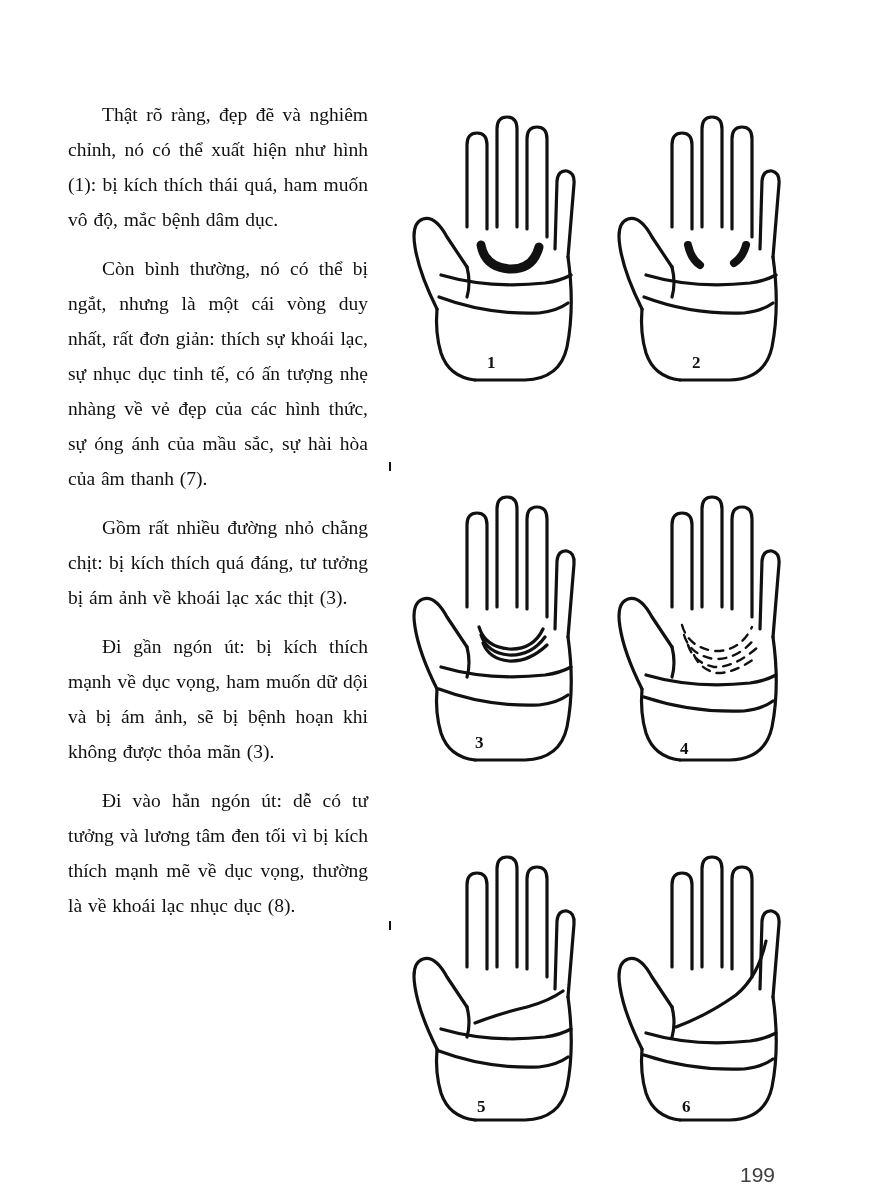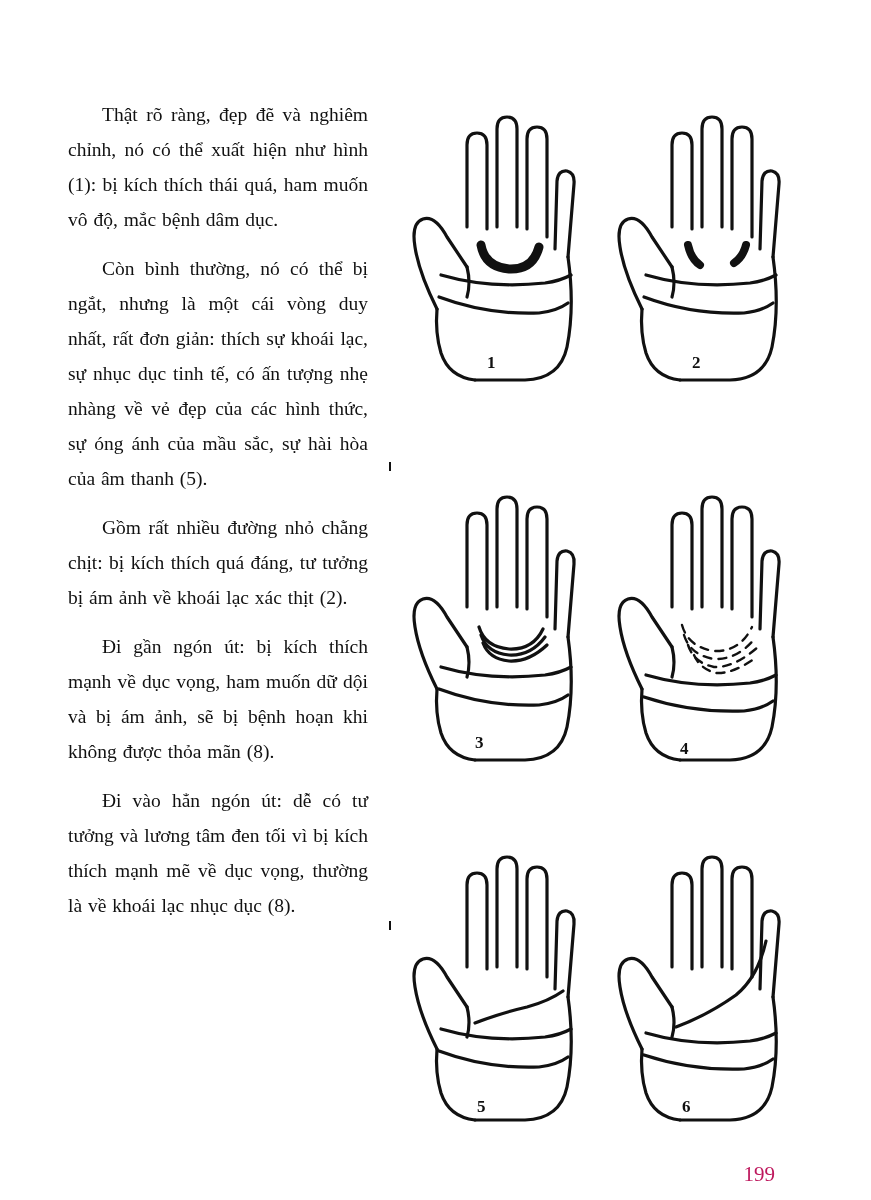--- a/index.html
+++ b/index.html
@@ -72,43 +72,43 @@
     font-size: 17px;
     font-weight: bold;
     color: #111;
   }
 
   .page-number {
     position: absolute;
     right: 96px;
     bottom: 50px;
     font-size: 21px;
-    font-family: Liberation Serif, serif;
-    color: #be185d;
+    font-family: Liberation Sans, sans-serif;
+    color: #404040;
   }
 
   .tickmark {
     position: absolute;
     background: #111;
   }
 </style>
 </head>
 <body>
 
 <div class="page">
 
   <div class="tickmark" style="left:389px; top:425px; width:2px; height:9px;"></div>
   <div class="tickmark" style="left:389px; top:884px; width:2px; height:9px;"></div>
   <div class="tickmark" style="left:349px; top:1177px; width:2px; height:9px;"></div>
 
   <div class="text-col">
     <p class="para">Thật rõ ràng, đẹp đẽ và nghiêm chỉnh, nó có thể xuất hiện như hình (1): bị kích thích thái quá, ham muốn vô độ, mắc bệnh dâm dục.</p>
-    <p class="para">Còn bình thường, nó có thể bị ngắt, nhưng là một cái vòng duy nhất, rất đơn giản: thích sự khoái lạc, sự nhục dục tinh tế, có ấn tượng nhẹ nhàng về vẻ đẹp của các hình thức, sự óng ánh của mầu sắc, sự hài hòa của âm thanh (5).</p>
-    <p class="para">Gồm rất nhiều đường nhỏ chằng chịt: bị kích thích quá đáng, tư tưởng bị ám ảnh về khoái lạc xác thịt (2).</p>
-    <p class="para">Đi gần ngón út: bị kích thích mạnh về dục vọng, ham muốn dữ dội và bị ám ảnh, sẽ bị bệnh hoạn khi không được thỏa mãn (8).</p>
+    <p class="para">Còn bình thường, nó có thể bị ngắt, nhưng là một cái vòng duy nhất, rất đơn giản: thích sự khoái lạc, sự nhục dục tinh tế, có ấn tượng nhẹ nhàng về vẻ đẹp của các hình thức, sự óng ánh của mầu sắc, sự hài hòa của âm thanh (7).</p>
+    <p class="para">Gồm rất nhiều đường nhỏ chằng chịt: bị kích thích quá đáng, tư tưởng bị ám ảnh về khoái lạc xác thịt (3).</p>
+    <p class="para">Đi gần ngón út: bị kích thích mạnh về dục vọng, ham muốn dữ dội và bị ám ảnh, sẽ bị bệnh hoạn khi không được thỏa mãn (3).</p>
     <p class="para">Đi vào hẳn ngón út: dễ có tư tưởng và lương tâm đen tối vì bị kích thích mạnh mẽ về dục vọng, thường là về khoái lạc nhục dục (8).</p>
   </div>
 
   <div class="figures">
 
     <div class="fig-row row-1">
 
       <div class="fig fig-left">
         <svg width="200" height="300" viewBox="0 0 200 300" fill="none" xmlns="http://www.w3.org/2000/svg">
           <g stroke="#111" stroke-width="3.2" stroke-linecap="round" stroke-linejoin="round" fill="none">

